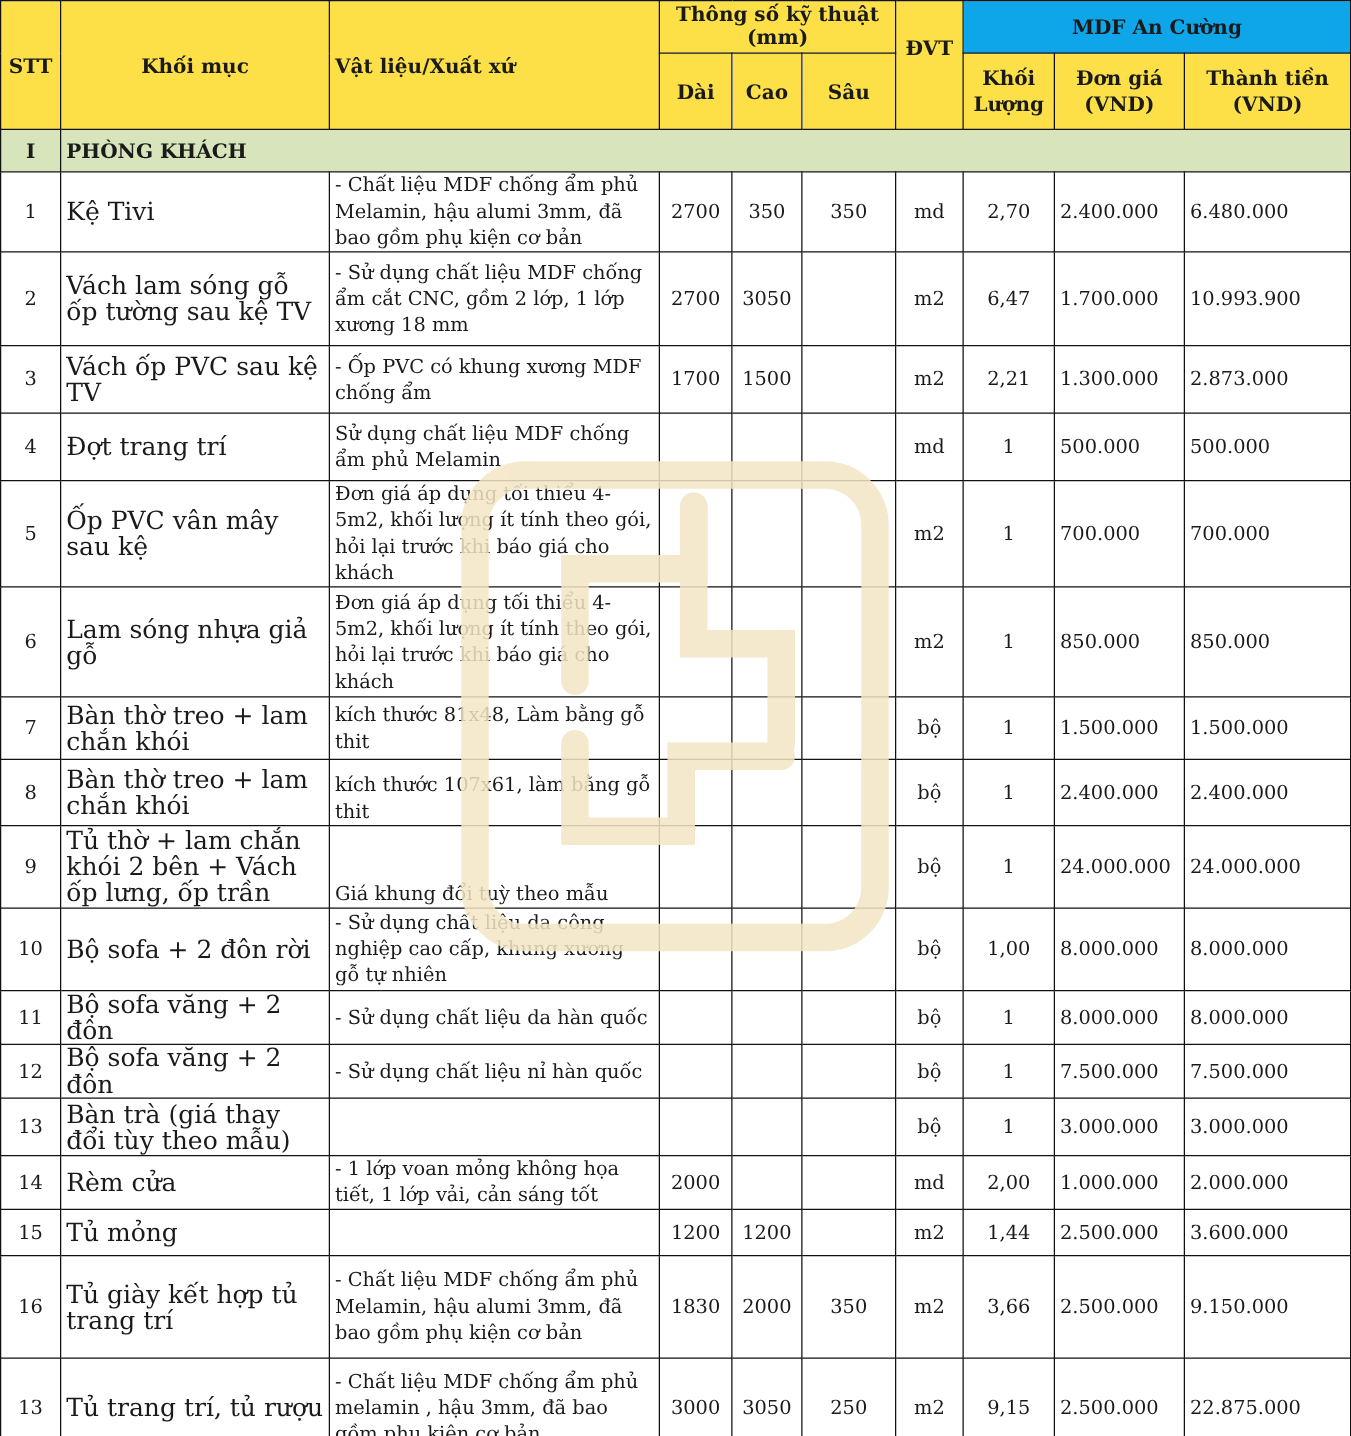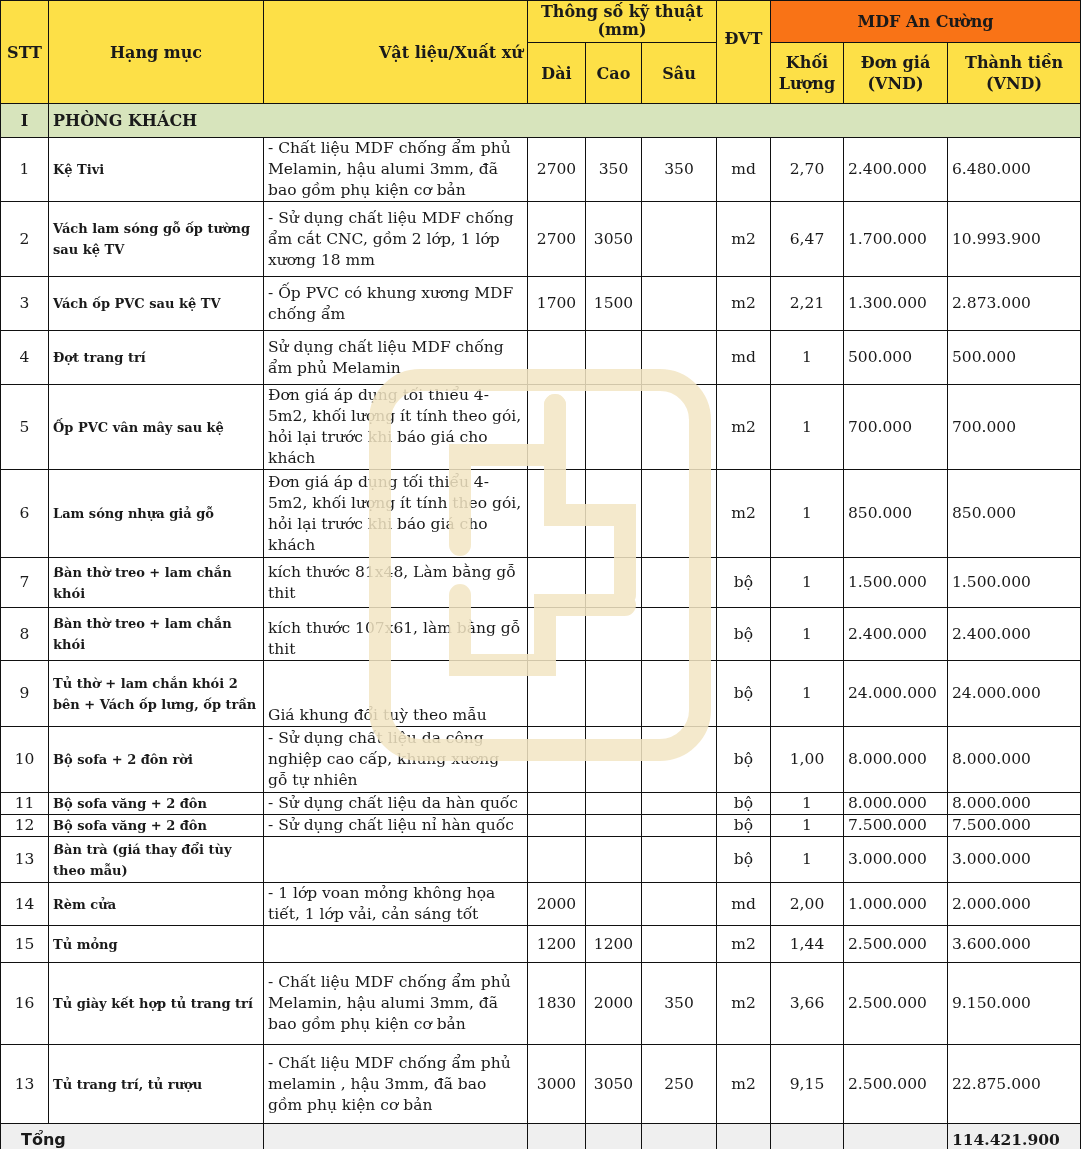--- a/index.html
+++ b/index.html
@@ -1,24 +1,24 @@
 <!DOCTYPE html>
 <html><head>
 <meta charset="utf-8">
 <style>
   html, body { margin:0; padding:0; background:#ffffff; }
   body { width:1081px; height:1149px; overflow:hidden; position:relative;
          font-family: "DejaVu Serif", "Liberation Serif", serif; color:#1a1a1a; }
   table { border-collapse:collapse; table-layout:fixed; position:absolute; left:0; top:0; width:1080px; }
   td, th { border:1.5px solid #111; padding:0 4px; font-size:15.5px; line-height:21px; vertical-align:middle; overflow:hidden; }
   th { background:#fde047; font-weight:bold; text-align:center; font-size:16px; line-height:21px; }
-  th.green { background:#f97316;margin-top:32px; }
+  th.green { background:#0ea5e9;margin-top:32px; }
   tr.section td { background:#d7e4bc; font-weight:bold; font-size:16px; }
   td.stt { text-align:center; }
-  td.name { font-weight:bold; font-size:13px;border-radius:30px; }
+  td.name { font-weight:normal; font-size:20px; }
   td.c { text-align:center; }
   td.r { text-align:left; }
   td.bottom { vertical-align:bottom; }
   tr.total td { background:#efefef; font-weight:bold; }
   tr.total td.label { font-family:"DejaVu Sans","Liberation Sans",sans-serif; font-size:16px; padding-left:20px; text-align:left; }
   .watermark { position:absolute; left:365px; top:365px; width:350px; height:400px; pointer-events:none; z-index:2; }
 </style>
 </head>
 <body>
 
@@ -31,22 +31,22 @@
       <col style="width:56px">
       <col style="width:75px">
     <col style="width:54px">
       <col style="width:73px">
       <col style="width:104px">
       <col style="width:133px">
   </colgroup>
   <thead>
     <tr style="height:42px">
       <th rowspan="2">STT</th>
-      <th rowspan="2">Hạng mục</th>
-      <th rowspan="2" style="text-align:right">Vật liệu/Xuất xứ</th>
+      <th rowspan="2">Khối mục</th>
+      <th rowspan="2" style="text-align:left">Vật liệu/Xuất xứ</th>
       <th colspan="3" style="line-height:18px;vertical-align:top;padding-top:2px">Thông số kỹ thuật (mm)</th>
       <th rowspan="2" style="vertical-align:top;padding-top:27px">ĐVT</th>
       <th colspan="3" class="green">MDF An Cường</th>
     </tr>
     <tr style="height:61px">
       <th>Dài</th>
       <th>Cao</th>
       <th>Sâu</th>
       <th>Khối Lượng</th>
       <th>Đơn giá (VND)</th>

